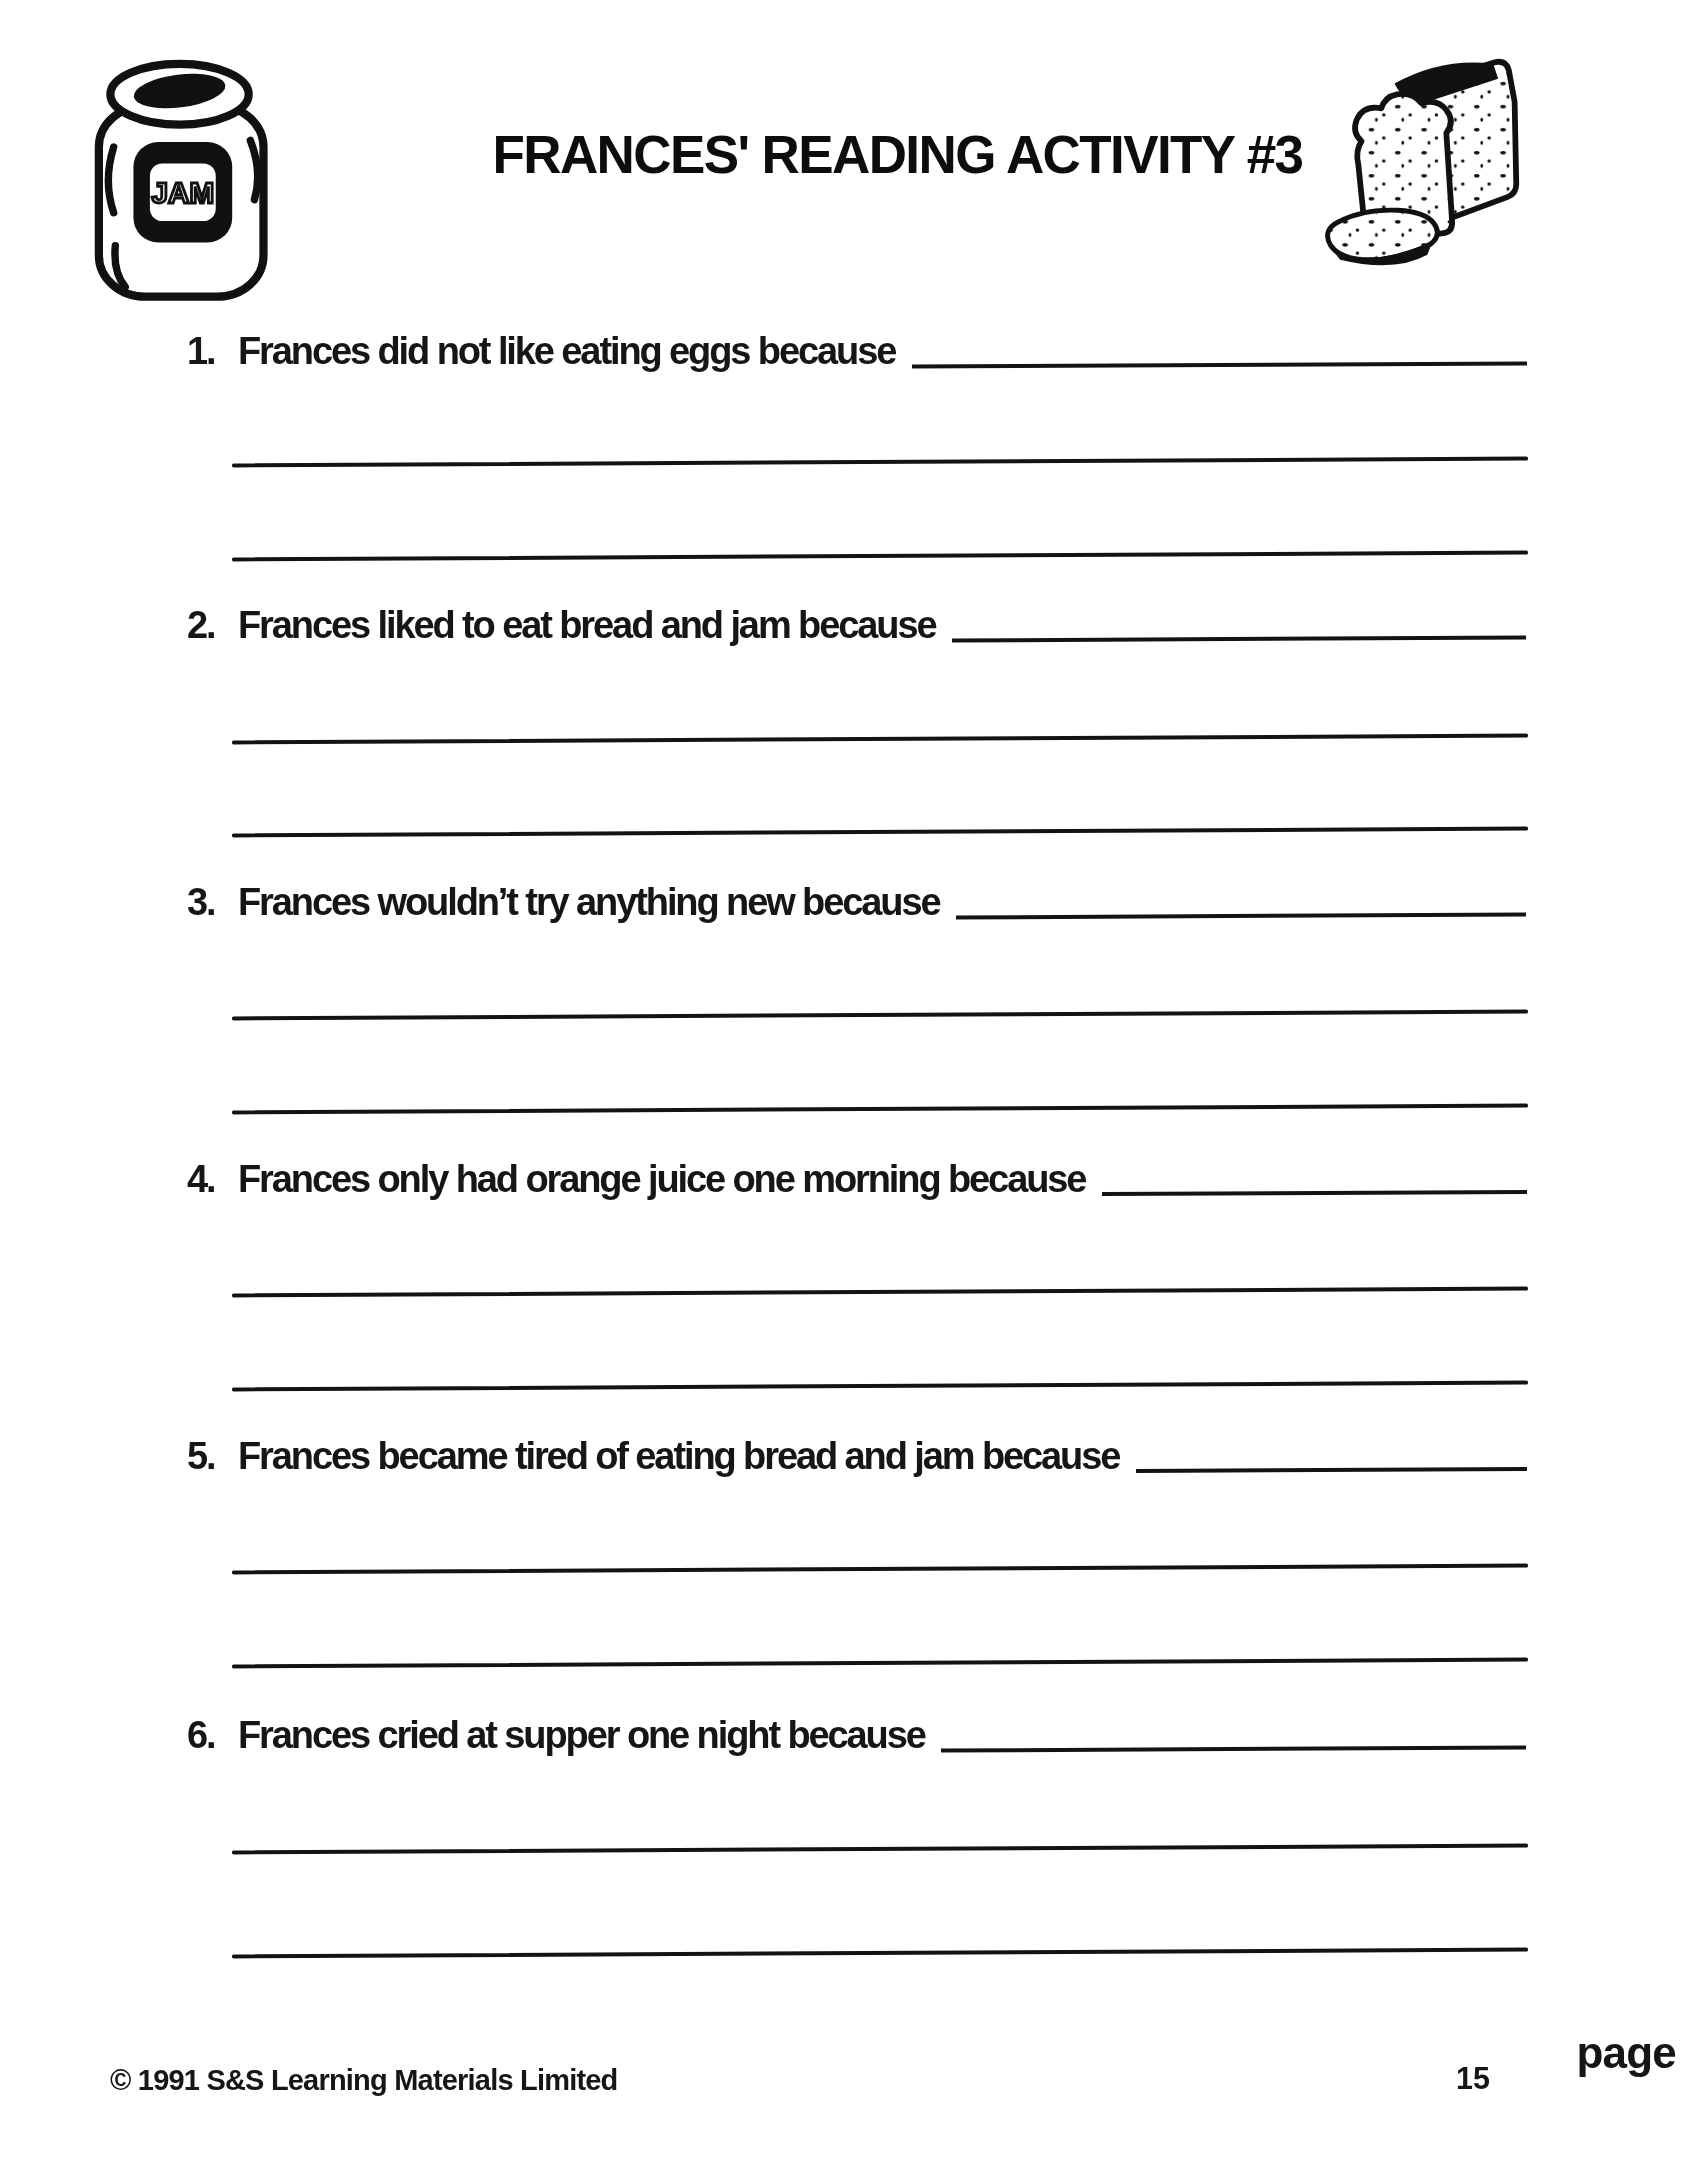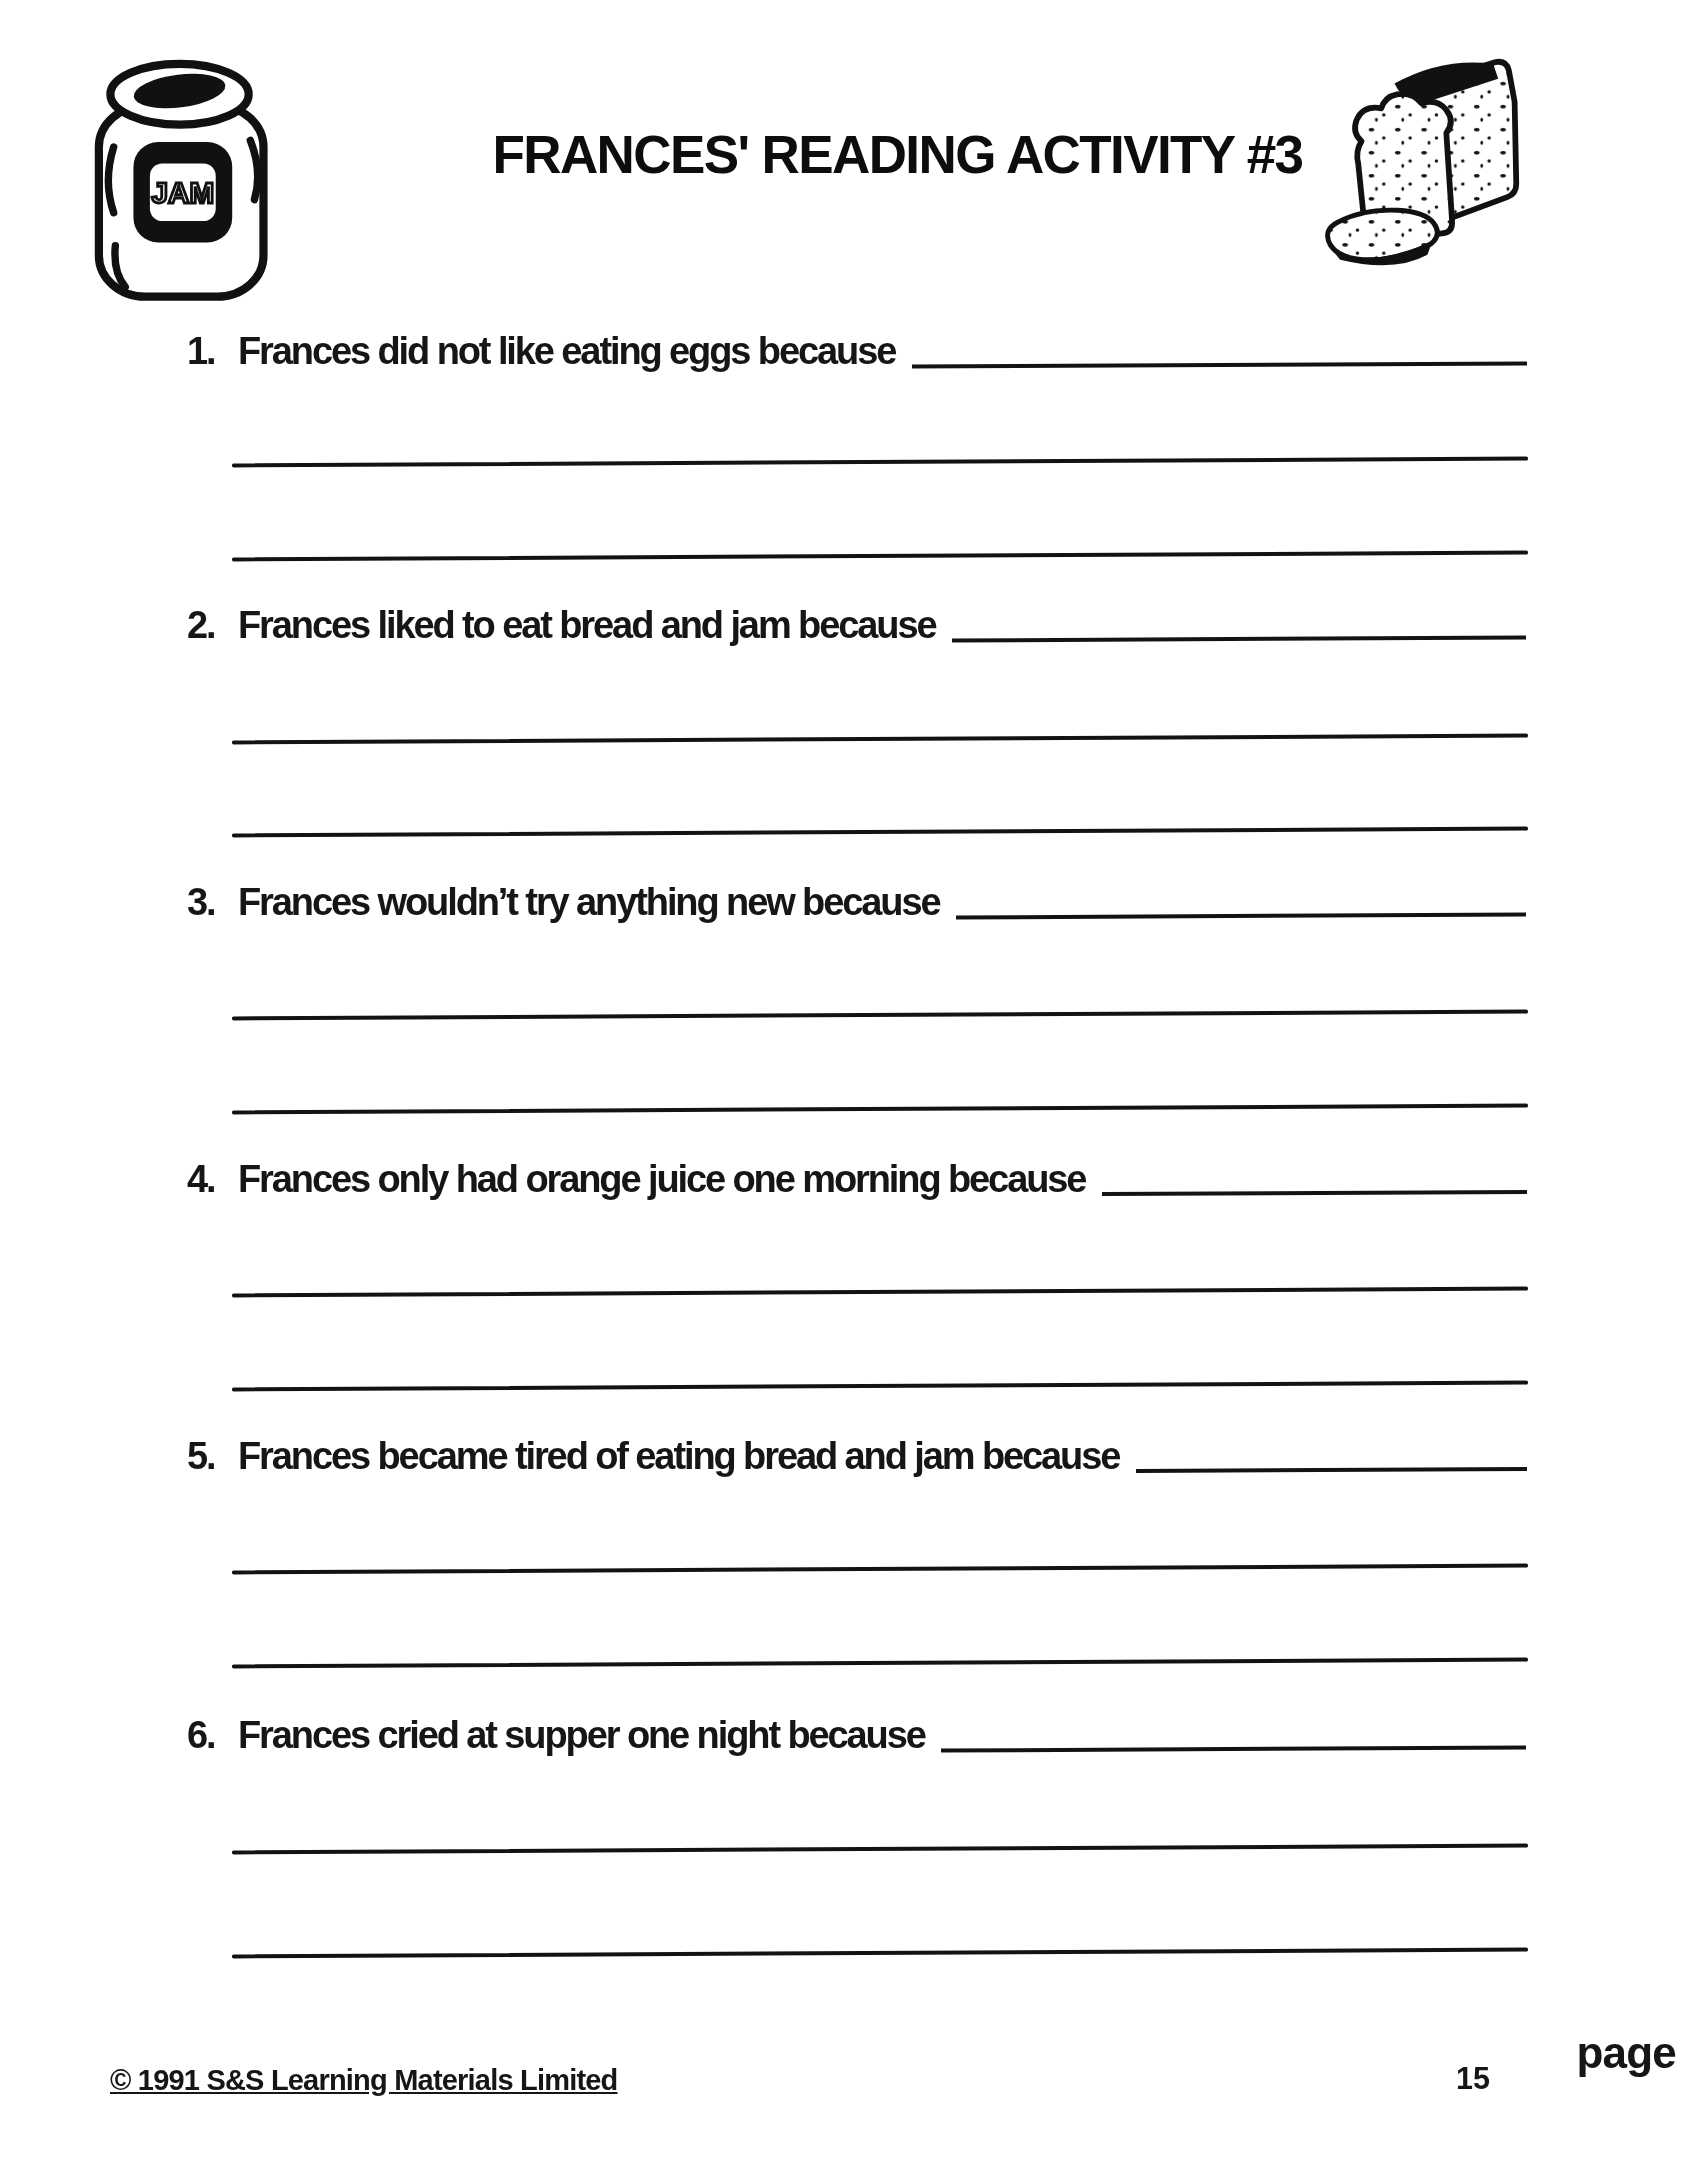--- a/index.html
+++ b/index.html
@@ -47,21 +47,21 @@
   }
   .rule{
     position:absolute;left:232px;width:1296px;height:4.1px;
     background:#131313;border-radius:1.6px;
     transform:rotate(-0.3deg);
   }
 
   
   .copyright{
     position:absolute;left:110px;top:2064px;
-    font-size:29px;font-weight:bold;letter-spacing:-0.8px;color:#161616;text-decoration:underline;
+    font-size:29px;font-weight:bold;letter-spacing:-0.8px;color:#161616;
   }
   .pagelabel{
     position:absolute;left:0;width:100%;top:2028px;text-align:right;
     font-size:44px;font-weight:bold;letter-spacing:-0.8px;color:#161616;
   }
   .pagenum{
     position:absolute;left:1456px;top:2061px;
     font-size:30.5px;font-weight:bold;color:#161616;
   }
 </style>

